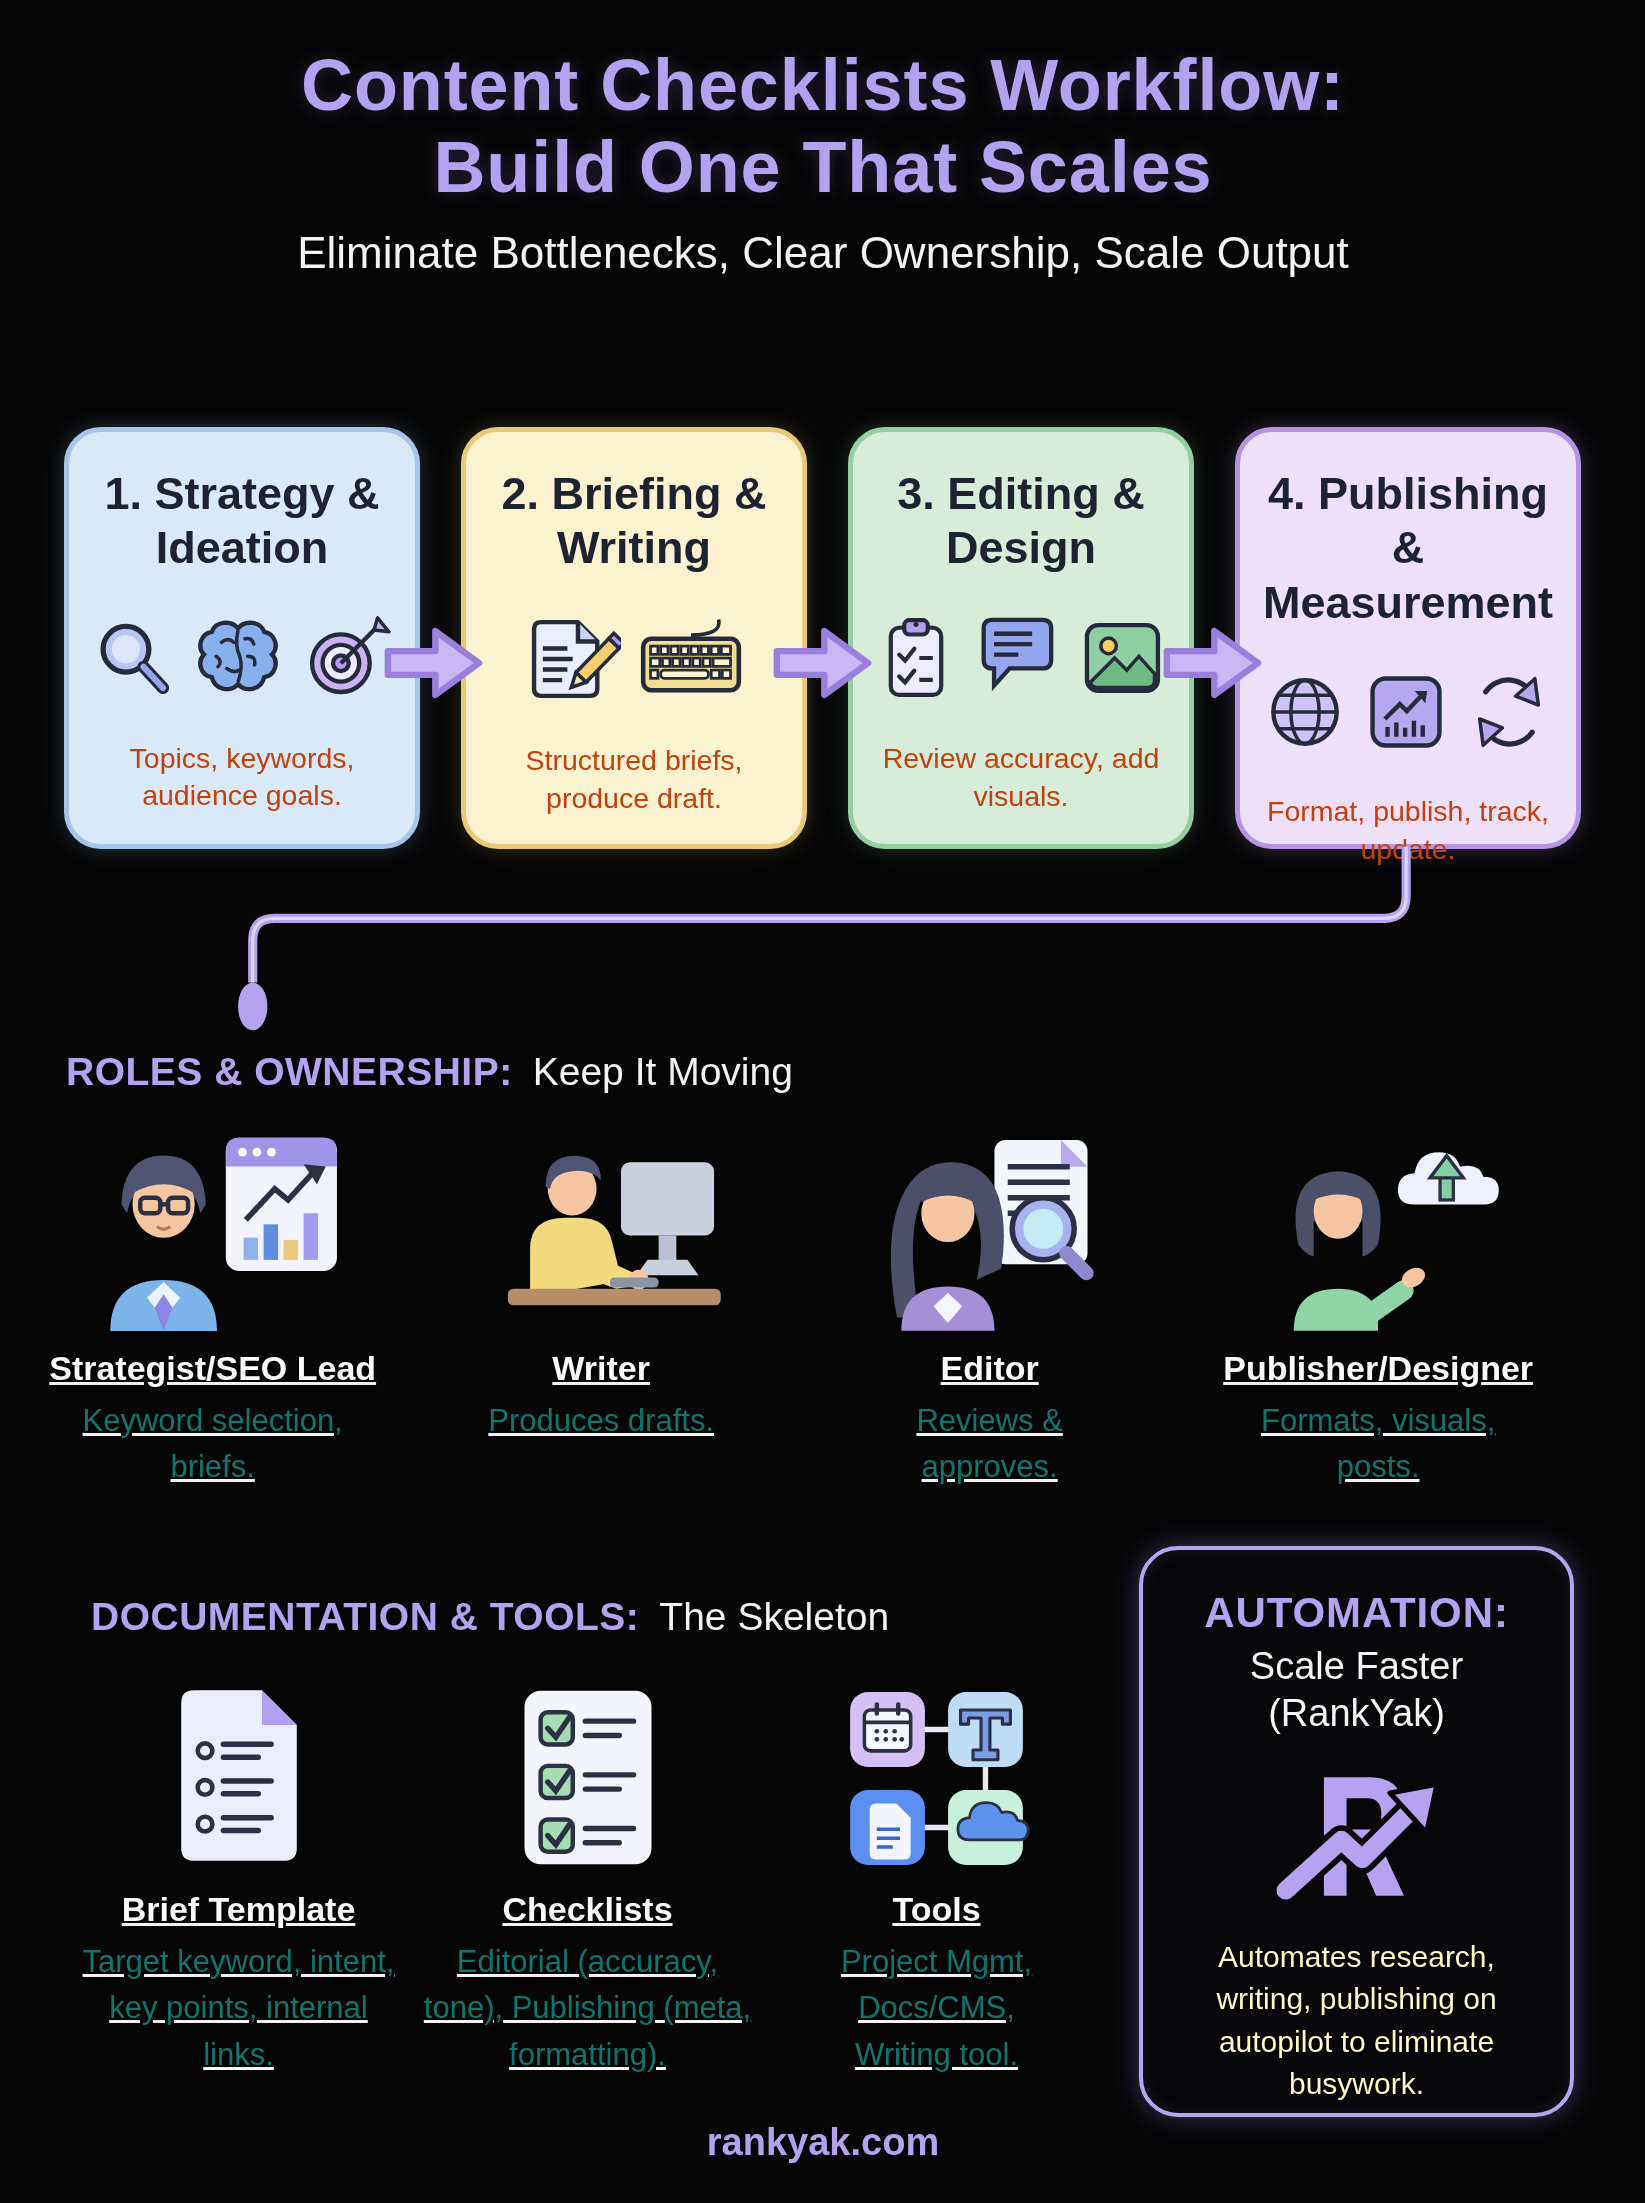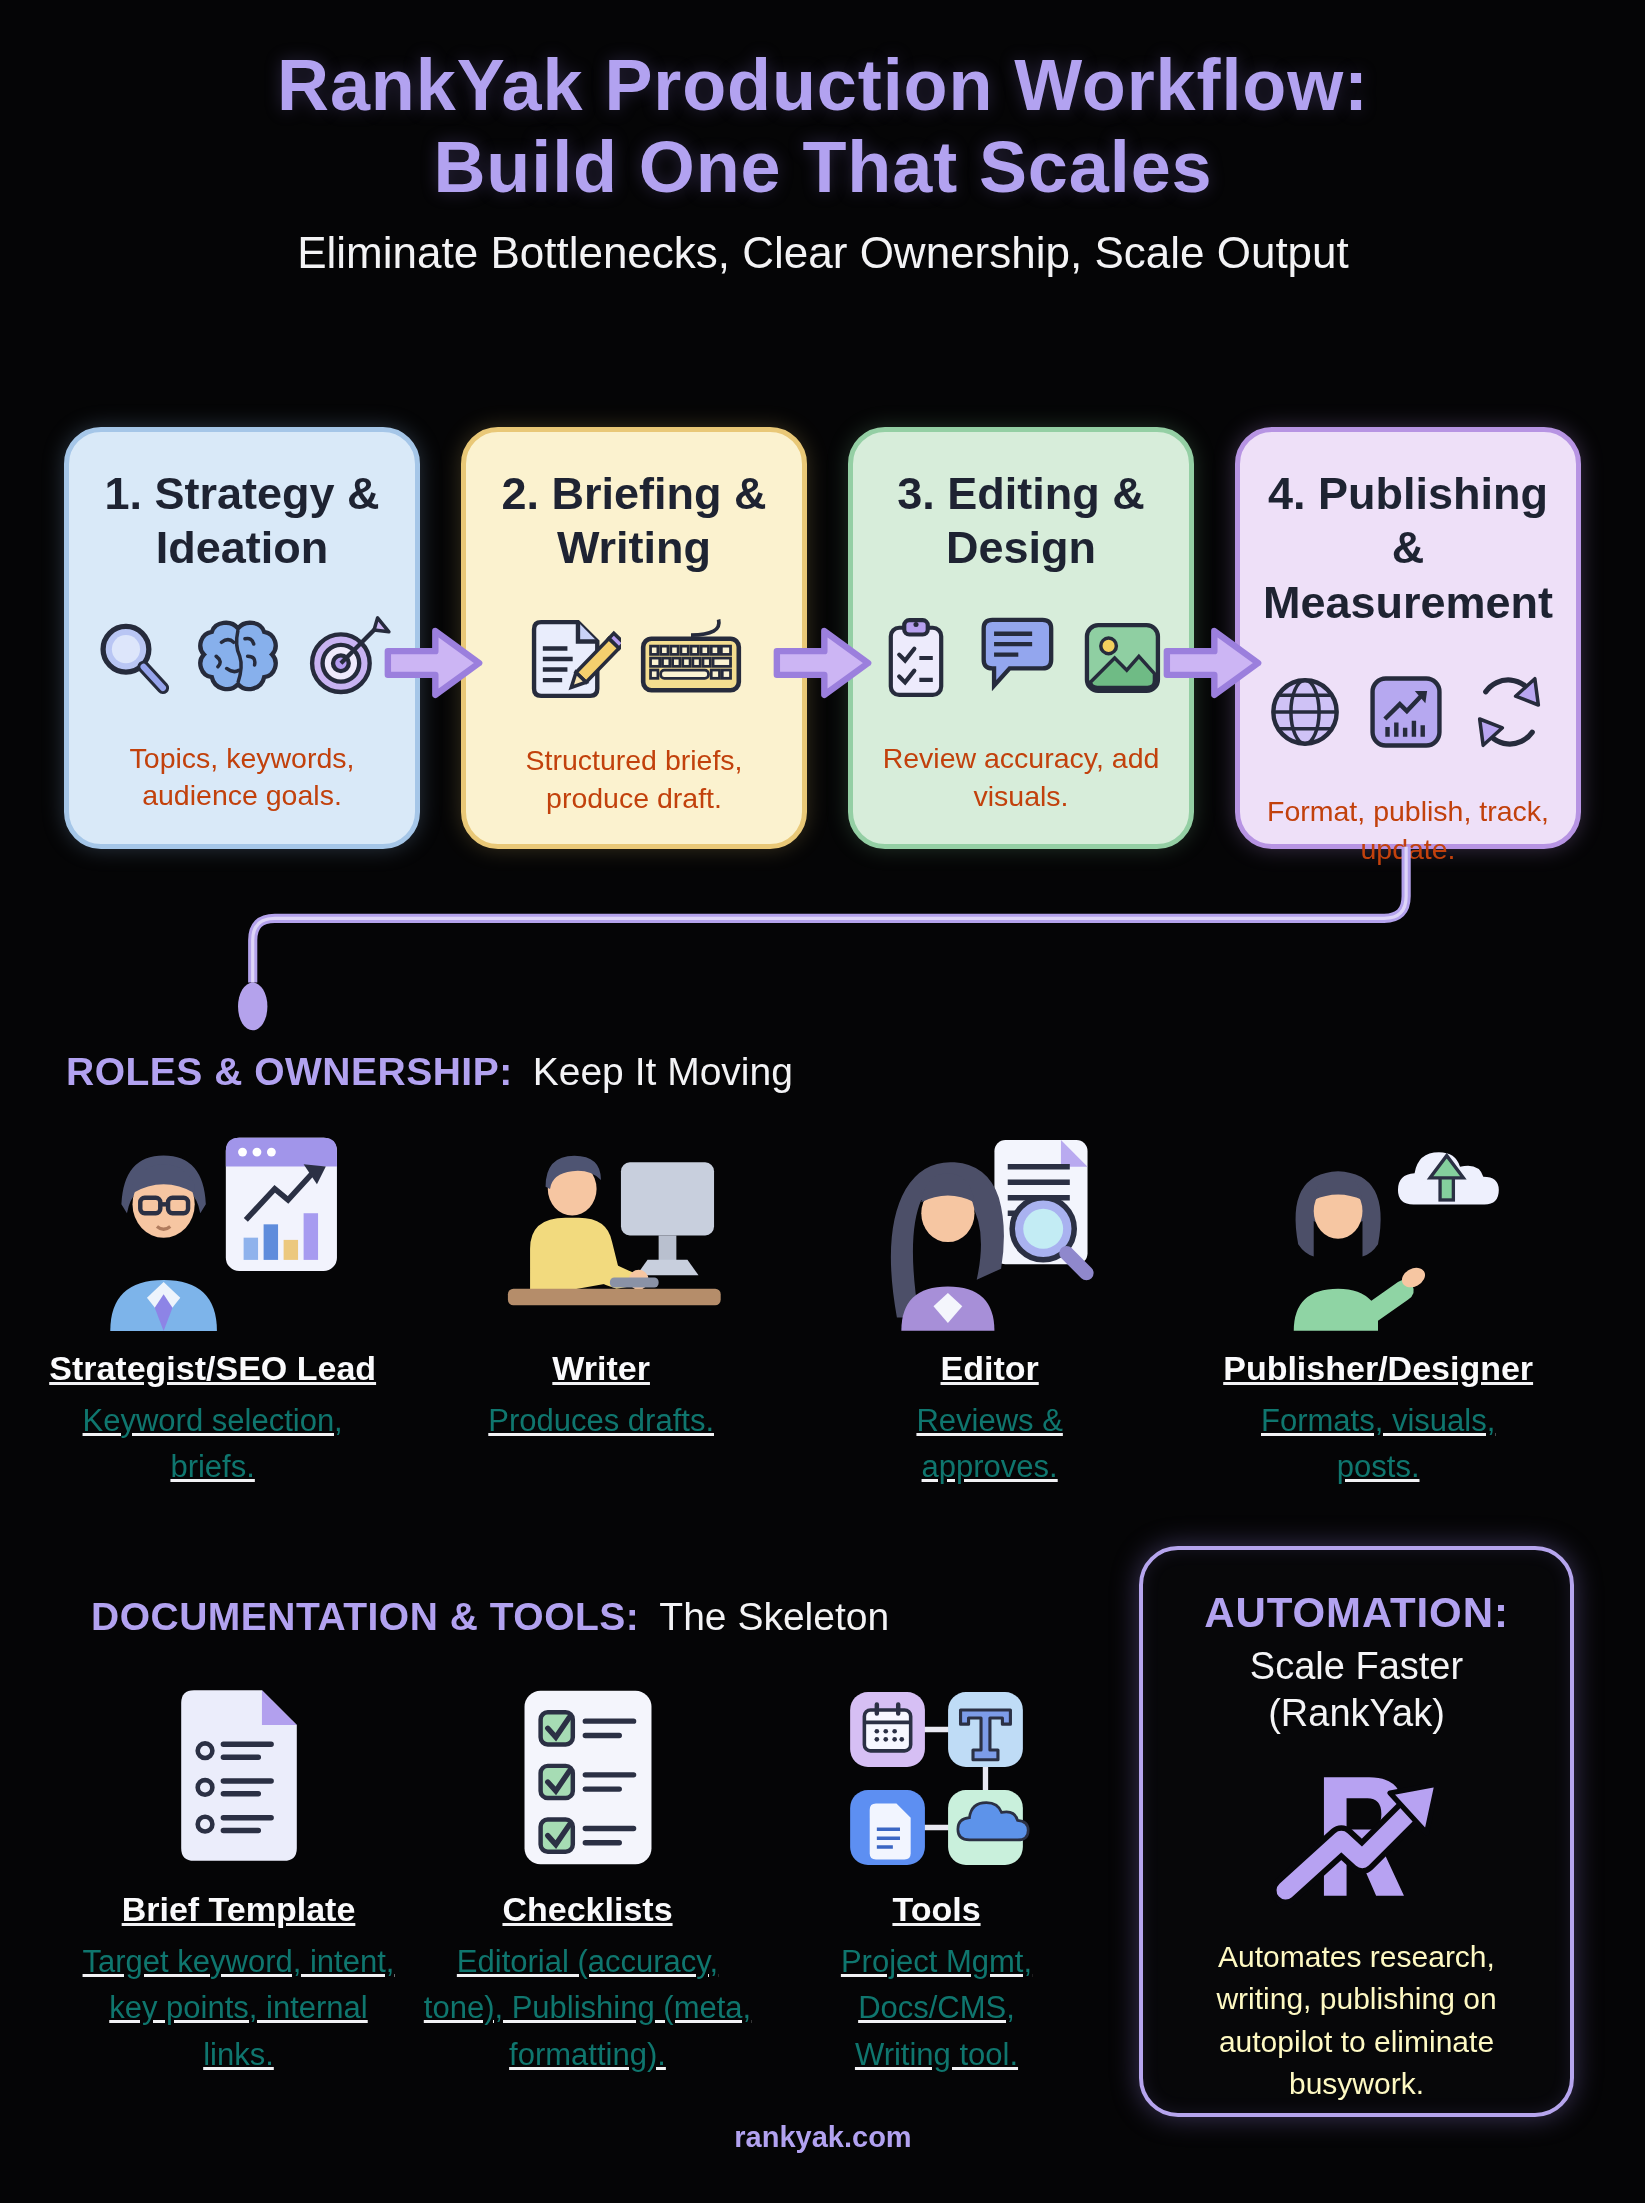--- a/index.html
+++ b/index.html
@@ -39,30 +39,30 @@
   .docs .col .illus{height:195px;}
   
   .automation{top:1546px;left:1139px;width:435px;height:571px;border:4.6px solid #b6a5ee;border-radius:39px;
               box-sizing:border-box;background:#070709;box-shadow:0 0 27.5px rgba(160,140,240,.35), inset 0 0 16.5px rgba(160,140,240,.12);
               display:flex;flex-direction:column;align-items:center;padding:39px 24px;text-align:center;}
   .automation .a-head{font-size:42px;font-weight:bold;color:#b2a2f0;letter-spacing:0.9px;}
   .automation .a-sub{font-size:38px;color:#f4f4f6;line-height:1.25;margin-top:5.5px;max-width:303px;}
   .automation .a-logo{margin-top:16.5px;height:165px;}
   .automation .a-desc{font-size:30px;color:#fef9c3;line-height:1.42;margin-top:16.5px;max-width:395px;}
   
-  .footer{top:2121px;left:0;width:100%;text-align:center;font-size:29px;font-weight:bold;color:#b2a2f0;}
+  .footer{top:2121px;left:0;width:100%;text-align:center;font-size:38px;font-weight:bold;color:#b2a2f0;}
   svg{display:block;}
 </style>
 </head>
 <body>
 
 <div id="canvas">
 
   <div class="abs title">
-    <div>RankYak Production Workflow:</div>
+    <div>Content Checklists Workflow:</div>
     <div>Build One That Scales</div>
   </div>
   <div class="abs subtitle">Eliminate Bottlenecks, Clear Ownership, Scale Output</div>
 
   <div class="abs cards">
 
     <div class="card card1">
       <h2>1. Strategy &amp; Ideation</h2>
       <div class="icons">
         <span>

